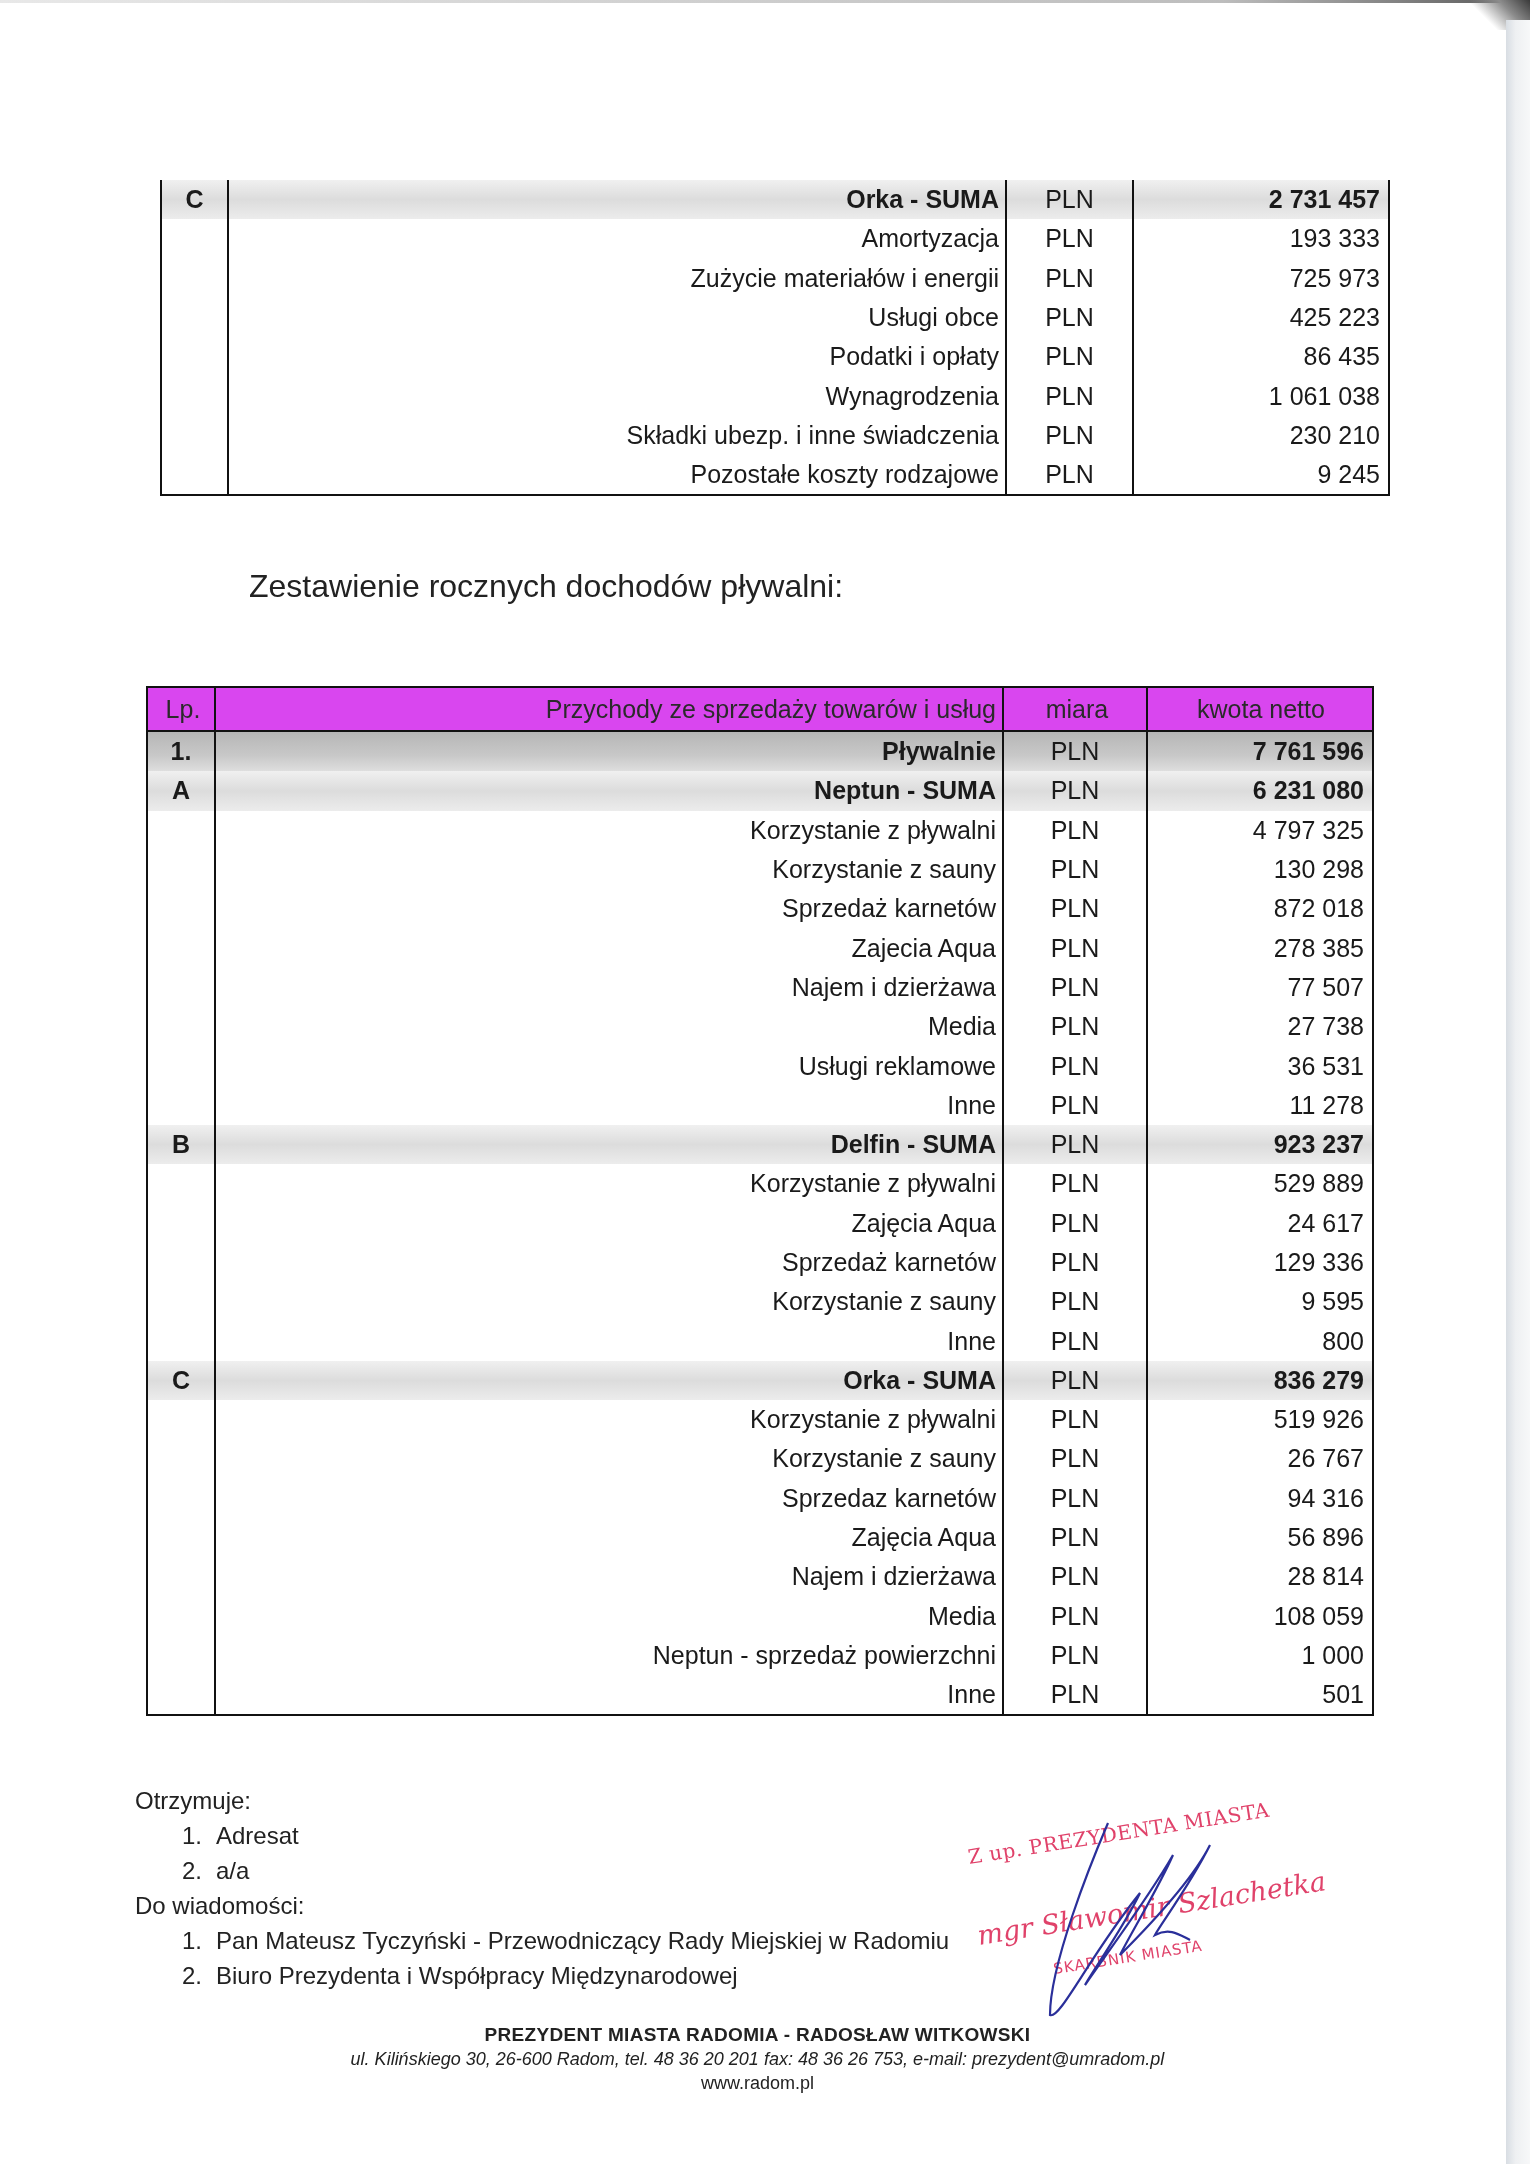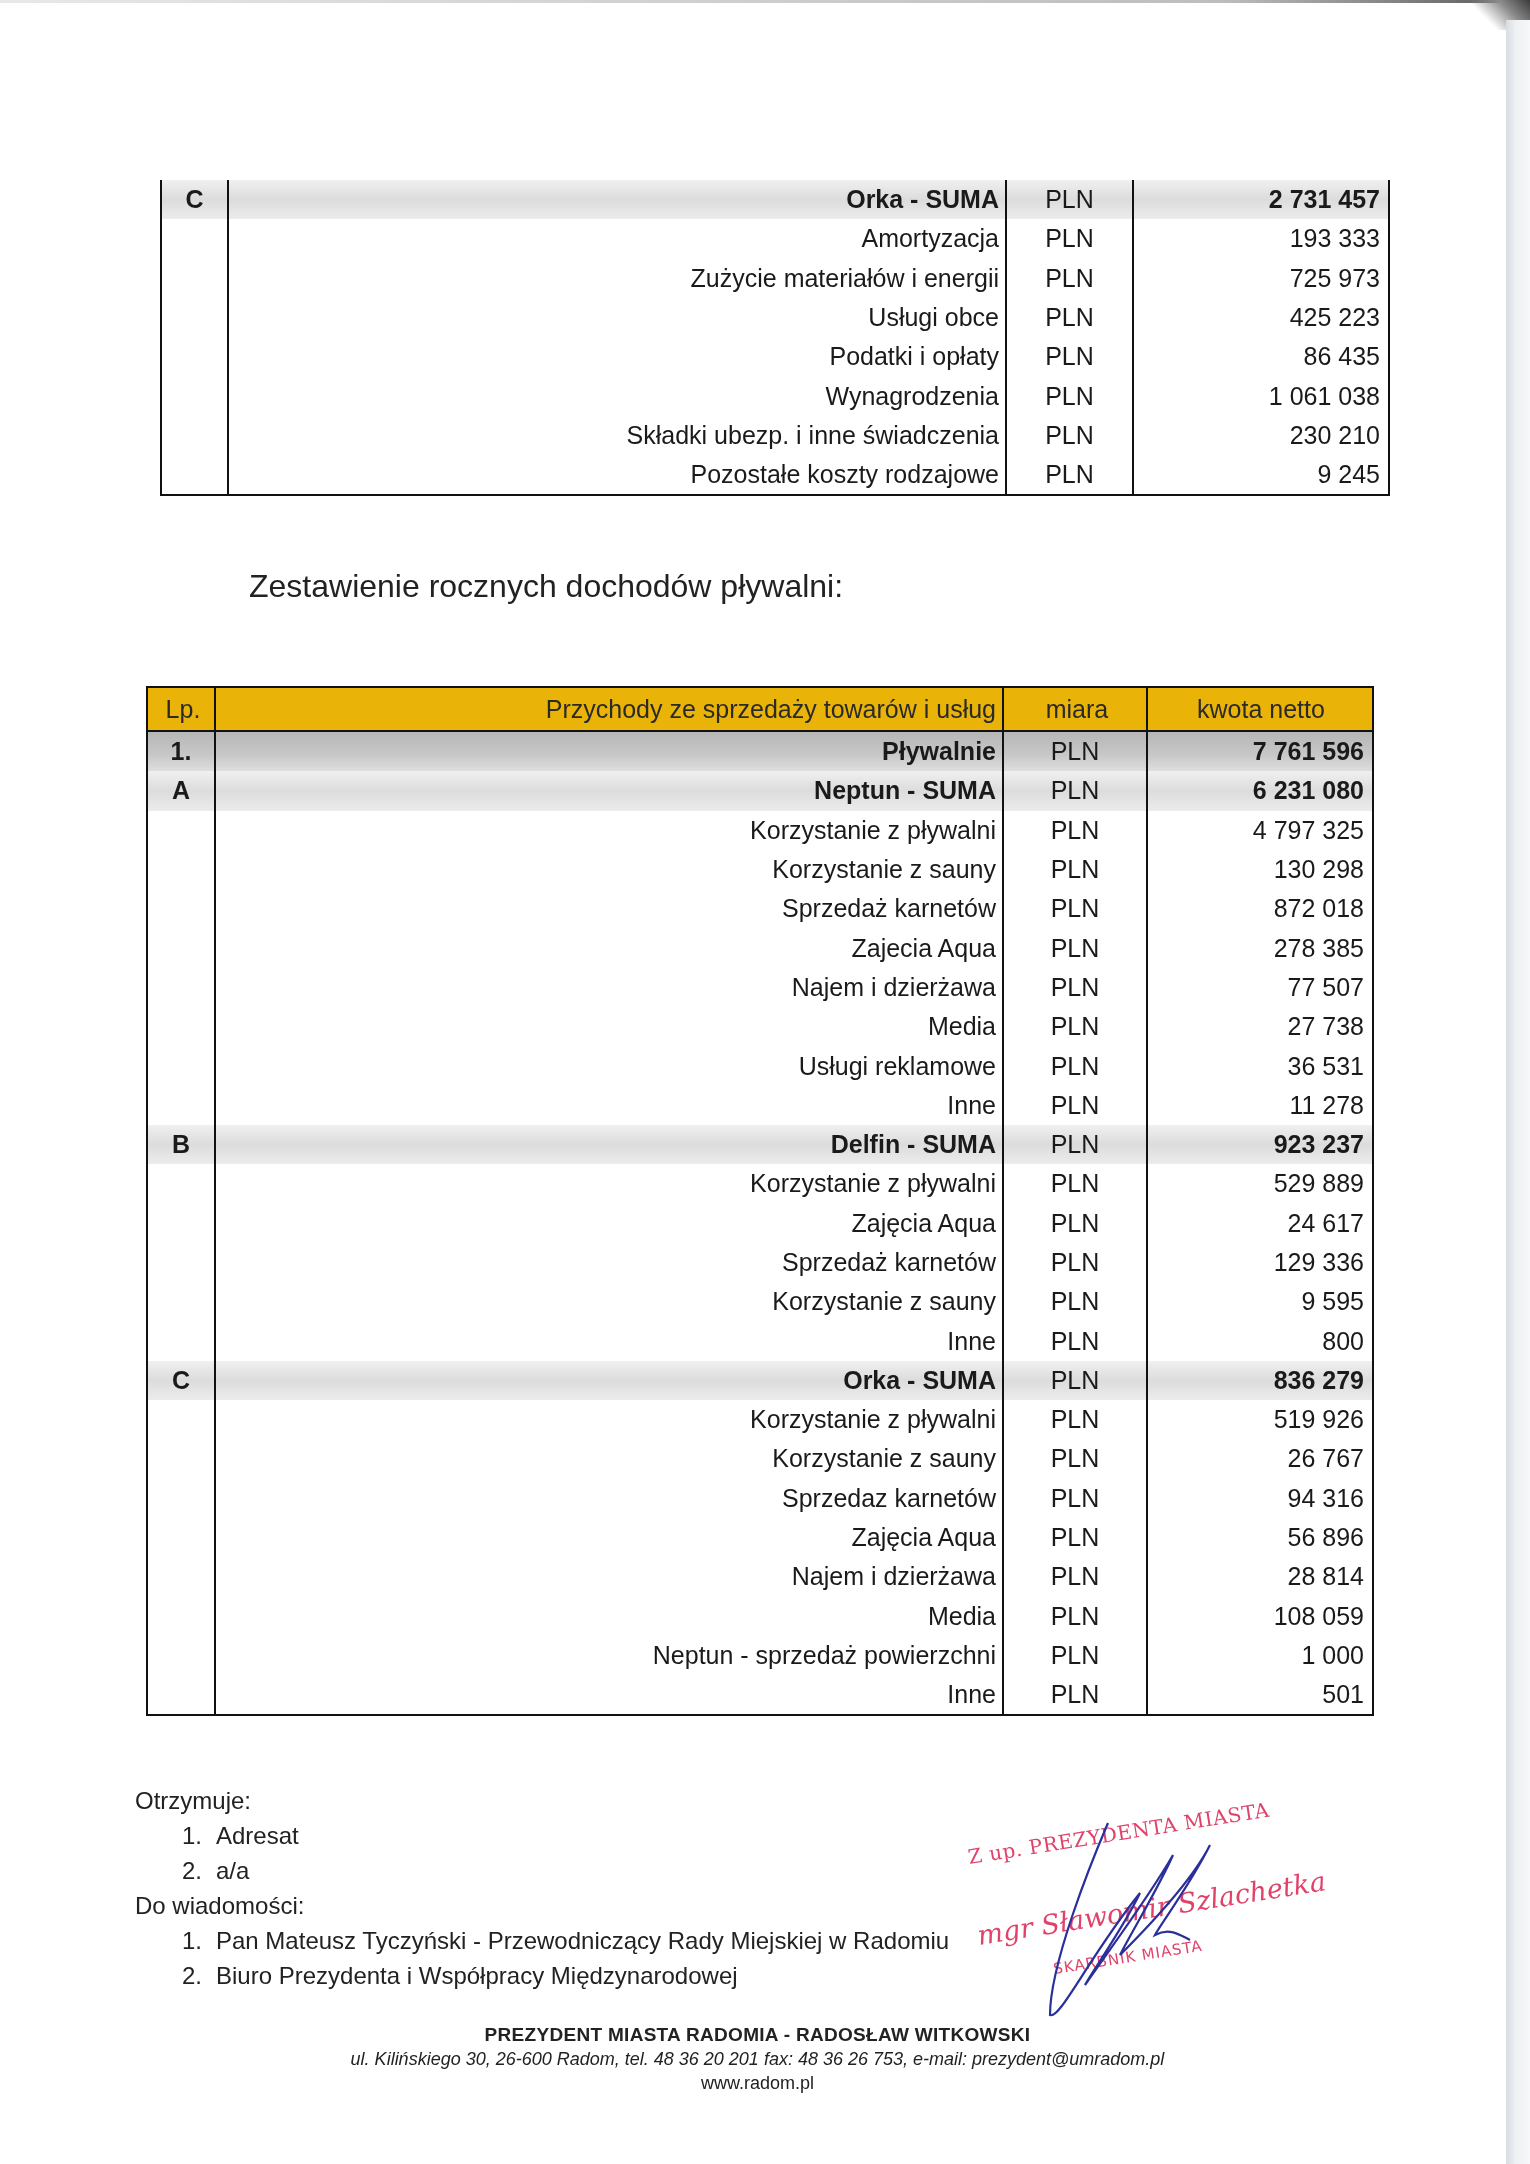--- a/index.html
+++ b/index.html
@@ -32,21 +32,21 @@
   #costs-table col.w-name { width: 778px; }
   #costs-table col.w-unit { width: 127px; }
   #costs-table col.w-val { width: 256px; }
   #costs-table tr.first td { border-top: none; }
 
   #income-table { left: 146px; top: 686px; width: 1226px; }
   #income-table col.w-lp { width: 68px; }
   #income-table col.w-name { width: 788px; }
   #income-table col.w-unit { width: 144px; }
   #income-table col.w-val { width: 226px; }
-  #income-table tr.head td { background: #eab308; color: #2a2a2a; height: 42px; line-height: 42px; border-top: 2px solid #111; border-bottom: 2px solid #111; font-weight: normal; padding-left: 10px; }
+  #income-table tr.head td { background: #d946ef; color: #2a2a2a; height: 42px; line-height: 42px; border-top: 2px solid #111; border-bottom: 2px solid #111; font-weight: normal; padding-left: 10px; }
   #income-table tr.head .c-lp { font-weight: normal; }
   #income-table tr.head .c-unit, #income-table tr.head .c-val { text-align: center; }
   #income-table tr.total td { background: linear-gradient(to bottom, #b6b6b6, #c8c8c8 60%, #dedede); font-weight: bold; }
   #income-table tr.total .c-unit { font-weight: normal; }
   #income-table tr.sum .c-unit { font-weight: normal; }
 
   .heading { position: absolute; left: 249px; top: 568px; font-size: 32px; color: #222; }
 
   .recipients { position: absolute; left: 135px; top: 1783px; font-size: 24px; color: #222; line-height: 35px; }
   .recipients .list { margin: 0; padding-left: 47px; list-style: none; }

